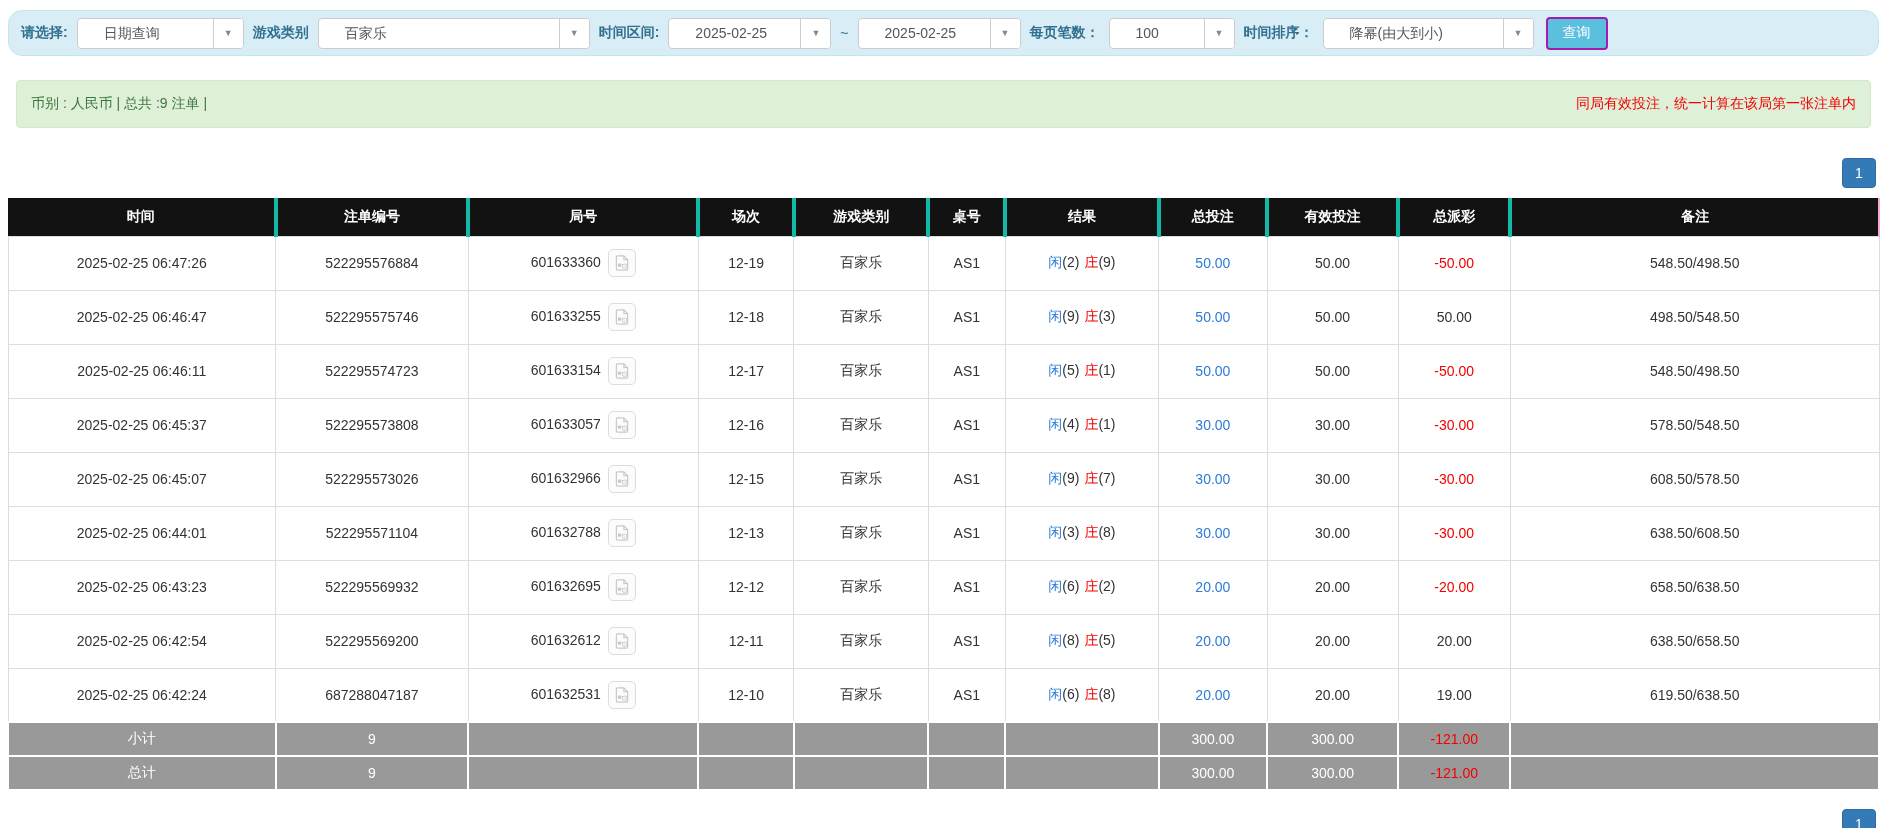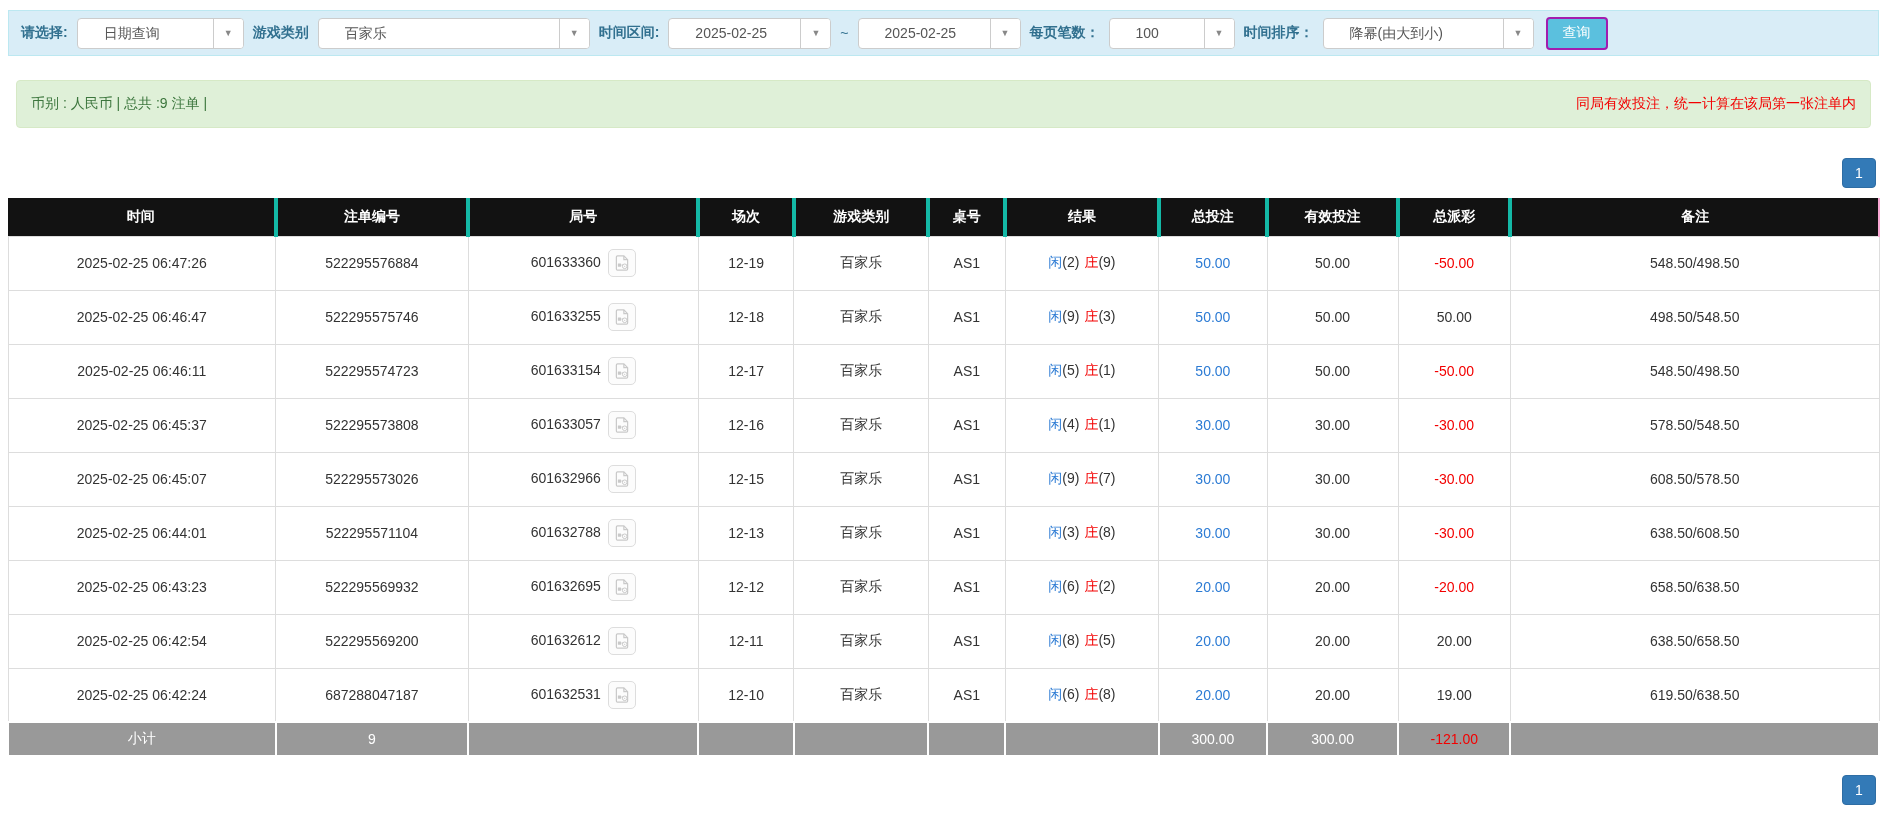--- a/index.html
+++ b/index.html
@@ -5,21 +5,21 @@
   * { box-sizing: border-box; }
   html,body { margin:0; padding:0; }
   body {
     width:1887px; height:828px; overflow:hidden; background:#fff;
     font-family:"Liberation Sans","DejaVu Sans",sans-serif; font-size:14px; color:#333;
   }
 
   
   .filter-bar {
     margin:10px 8px 0; height:46px;
-    background:#d9edf7; border:1px solid #bce8f1; border-radius:0;
+    background:#d9edf7; border:1px solid #bce8f1; border-radius:14px;
     display:flex; align-items:center; padding:0 12px; gap:9px;
   }
   .flabel { color:#31708f; font-weight:bold; white-space:nowrap; }
   .tilde { color:#31708f; }
   .select {
     background:#fff; border:1px solid #ccc; border-radius:4px; height:31px;
     display:inline-flex; align-items:stretch; cursor:pointer; overflow:hidden;
   }
   .select .val { padding:6px 10px 0; color:#555; flex:1; white-space:nowrap; overflow:hidden;margin-left:16px; }
   .select .arrow {
@@ -367,18 +367,31 @@
         <td></td>
         <td></td>
         <td></td>
         <td></td>
         <td></td>
         <td>300.00</td>
         <td>300.00</td>
         <td class="neg">-121.00</td>
         <td></td>
       </tr>
+      <tr class="sumrow">
+        <td>总计</td>
+        <td>9</td>
+        <td></td>
+        <td></td>
+        <td></td>
+        <td></td>
+        <td></td>
+        <td>300.00</td>
+        <td>300.00</td>
+        <td class="neg">-121.00</td>
+        <td></td>
+      </tr>
     </tbody>
 </table>
 
 <div class="pager bottom">
   <button class="page-btn">1</button>
 </div>
 
 </body></html>

